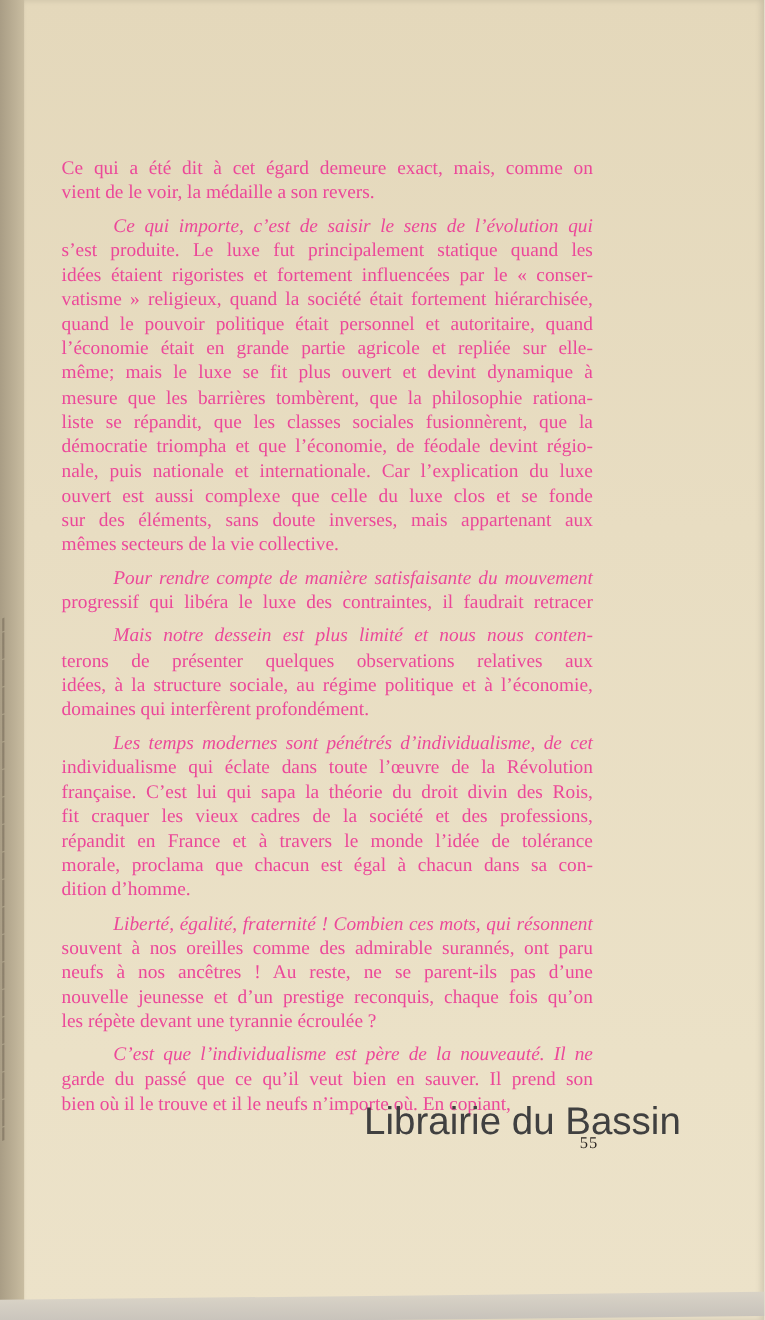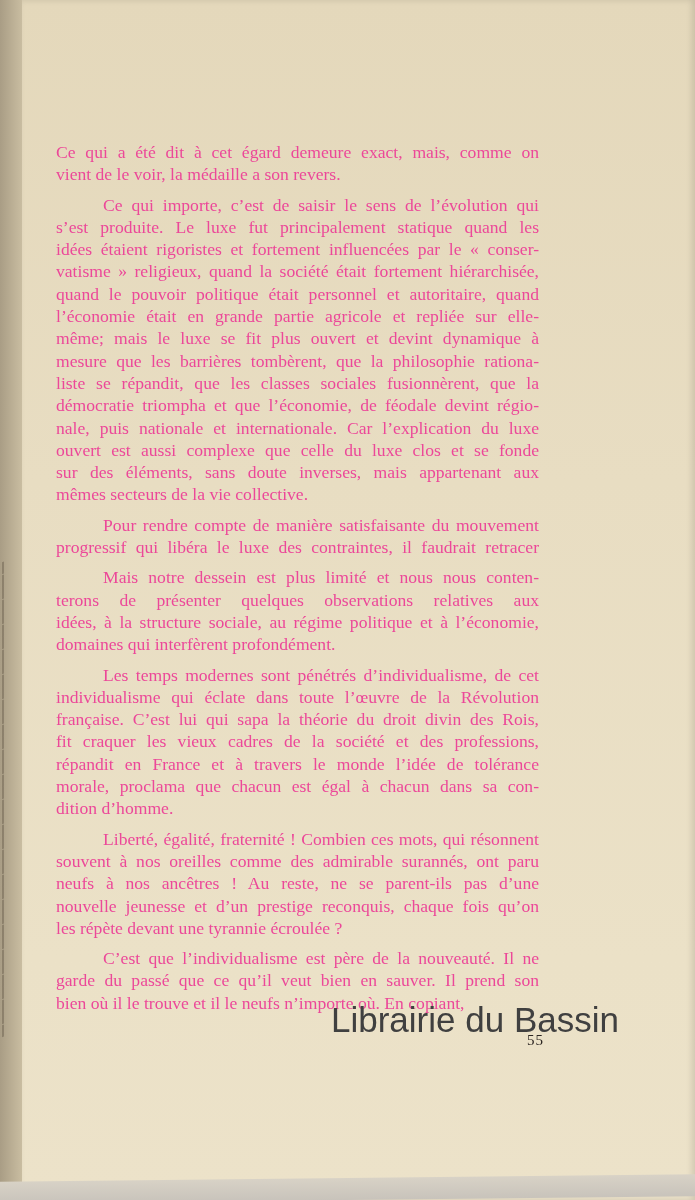--- a/index.html
+++ b/index.html
@@ -26,21 +26,21 @@
     background: linear-gradient(180deg, #d8d2c6, #c8c3bb);
     transform: skewY(-0.6deg);
   }
   .text-block {
     position: absolute; left: 56px; top: 141px; width: 483px;
     color: #ec4899; font-size: 17.6px; line-height: 22.3px;
   }
   .para { margin: 0 0 8px 0; text-align: justify; text-align-last: left; }
   .para .line { display: block; text-align: justify; text-align-last: justify; white-space: nowrap; }
   .para .line.last { text-align-last: left; }
-  .para .line.indent { padding-left: 47px; }
+  .para .line.indent { padding-left: 47px; font-style: italic; }
   .page-number {
     position: absolute; left: 527px; top: 1032px; font-size: 15px; color: #2a2420;
     letter-spacing: 1px;
   }
   .watermark {
     position: absolute; left: 331px; top: 1000px;
     font-family: "Liberation Sans", "DejaVu Sans", sans-serif;
     font-size: 35px; color: #404040; letter-spacing: 0px; white-space: nowrap;
   }
 </style>

